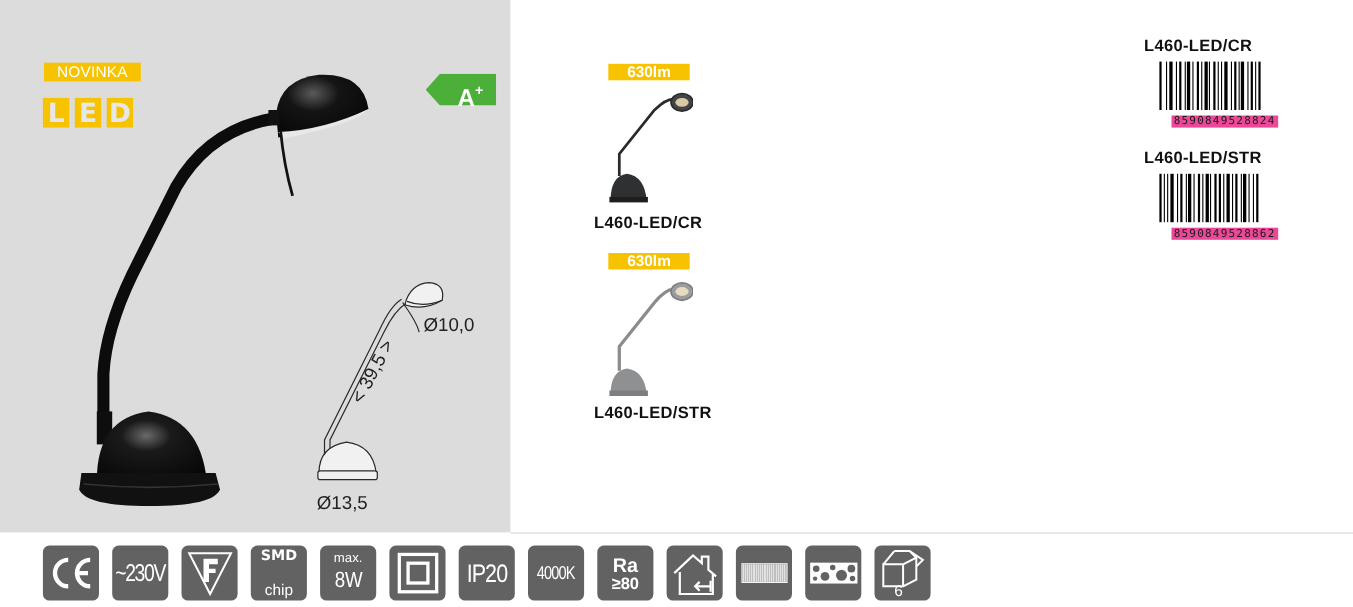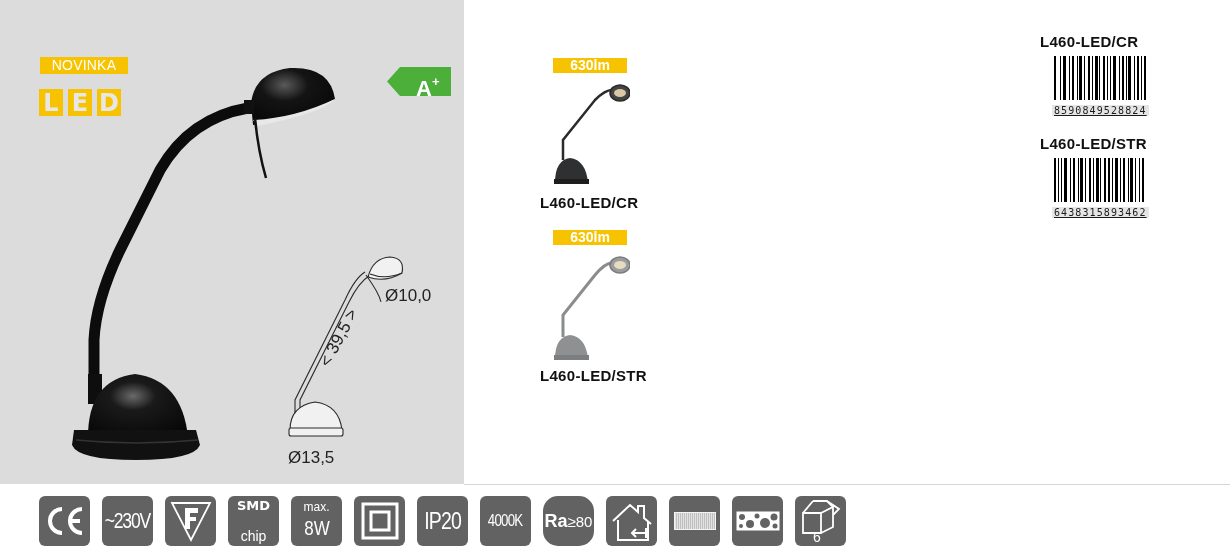--- a/index.html
+++ b/index.html
@@ -29,21 +29,21 @@
 
   .variant { position: absolute; width: 160px; }
   .lumen { position: absolute; width: 74px; height: 15px; background: #f7c300; color: #fff; font-weight: bold;
     font-size: 14px; line-height: 15px; text-align: center; }
   .vname { position: absolute; font-weight: bold; font-size: 15px; color: #111; letter-spacing: 0.3px; }
 
   .barcode-block { position: absolute; left: 1040px; width: 140px; }
   .bc-title { font-weight: bold; font-size: 15px; color: #111; letter-spacing: 0.3px; }
   .bc-bars { margin-top: 6px; margin-left: 14px; height: 44px; display: flex; align-items: stretch; }
   .bc-bars i { display: block; background: #000; }
-  .bc-num { font-family: "DejaVu Sans Mono", monospace; font-size: 10px; letter-spacing: 1.1px; margin-left: 12px; margin-top: -3px; background: #e5e5e5; display: inline-block; padding: 0 2px; text-decoration: underline; }
+  .bc-num { font-family: "DejaVu Sans Mono", monospace; font-size: 10px; letter-spacing: 1.1px; margin-left: 25px; margin-top: -3px; background: #ec4899; display: inline-block; padding: 0 2px; }
 
   .icons { position: absolute; left: 39px; top: 496px; display: flex; gap: 12px; }
   .ic { width: 51px; height: 50px; background: #626262; border-radius: 6px; position: relative; color: #fff;
     display: flex; align-items: center; justify-content: center; overflow: hidden; }
   .ic .t1 { font-size: 19px; letter-spacing: -1.5px; transform: scaleX(0.8); }
 </style>
 </head>
 <body>
 
 <div class="hero">
@@ -187,21 +187,21 @@
       <i style="width:1px;margin-left:2px"></i>
       <i style="width:3px;margin-left:2px"></i>
       <i style="width:1px;margin-left:2px"></i>
       <i style="width:2px;margin-left:2px"></i>
       <i style="width:1px;margin-left:3px"></i>
       <i style="width:3px;margin-left:1px"></i>
       <i style="width:1px;margin-left:2px"></i>
       <i style="width:1px;margin-left:3px"></i>
       <i style="width:2px;margin-left:2px"></i>
   </div>
-  <div class="bc-num">6438315893462</div>
+  <div class="bc-num">8590849528862</div>
 </div>
 
 <div class="icons">
   <div class="ic">
     <svg width="40" height="30" viewBox="0 0 40 30">
         <path d="M17 3 A12 12 0 1 0 17 27" stroke="#fff" stroke-width="4" fill="none"></path>
         <path d="M37 3 A12 12 0 1 0 37 27 M24 15 L35 15" stroke="#fff" stroke-width="4" fill="none"></path>
       </svg>
   </div>
   <div class="ic">
@@ -226,23 +226,23 @@
         <rect x="2" y="2" width="34" height="34" stroke="#fff" stroke-width="3" fill="none"></rect>
         <rect x="10" y="10" width="18" height="18" stroke="#fff" stroke-width="3" fill="none"></rect>
       </svg>
   </div>
   <div class="ic">
       <span style="font-size:23px;letter-spacing:-1px;transform:scaleX(0.85);">IP20</span>
     </div>
   <div class="ic">
       <span style="font-size:17px;letter-spacing:-1px;transform:scaleX(0.78);">4000K</span>
     </div>
-  <div class="ic" style="flex-direction:row;line-height:1;border-radius:15px;">
+  <div class="ic" style="flex-direction:column;line-height:1;">
     <span style="font-weight:bold;font-size:18px;">Ra</span>
-    <span style="font-size:15px;margin-top:0;">≥80</span>
+    <span style="font-size:15px;margin-top:0;font-weight:bold;">≥80</span>
   </div>
   <div class="ic">
     <svg width="44" height="42" viewBox="0 0 44 42">
         <path d="M3 21 L20 5 L28 12 L28 6 L34 6 L34 18 L41 24 M38 21 L38 40 L8 40 L8 20" stroke="#fff" stroke-width="2" fill="none"></path>
         <path d="M36 33 L22 33 M26 29 L22 33 L26 37 M36 28 L36 38" stroke="#fff" stroke-width="2" fill="none"></path>
       </svg>
   </div>
   <div class="ic">
     <div style="width:42px;height:18px;background:repeating-linear-gradient(90deg,#e2e2e2 0 1px,#bfbfbf 1px 2px);border:1px solid #f4f4f4;"></div>
   </div>

